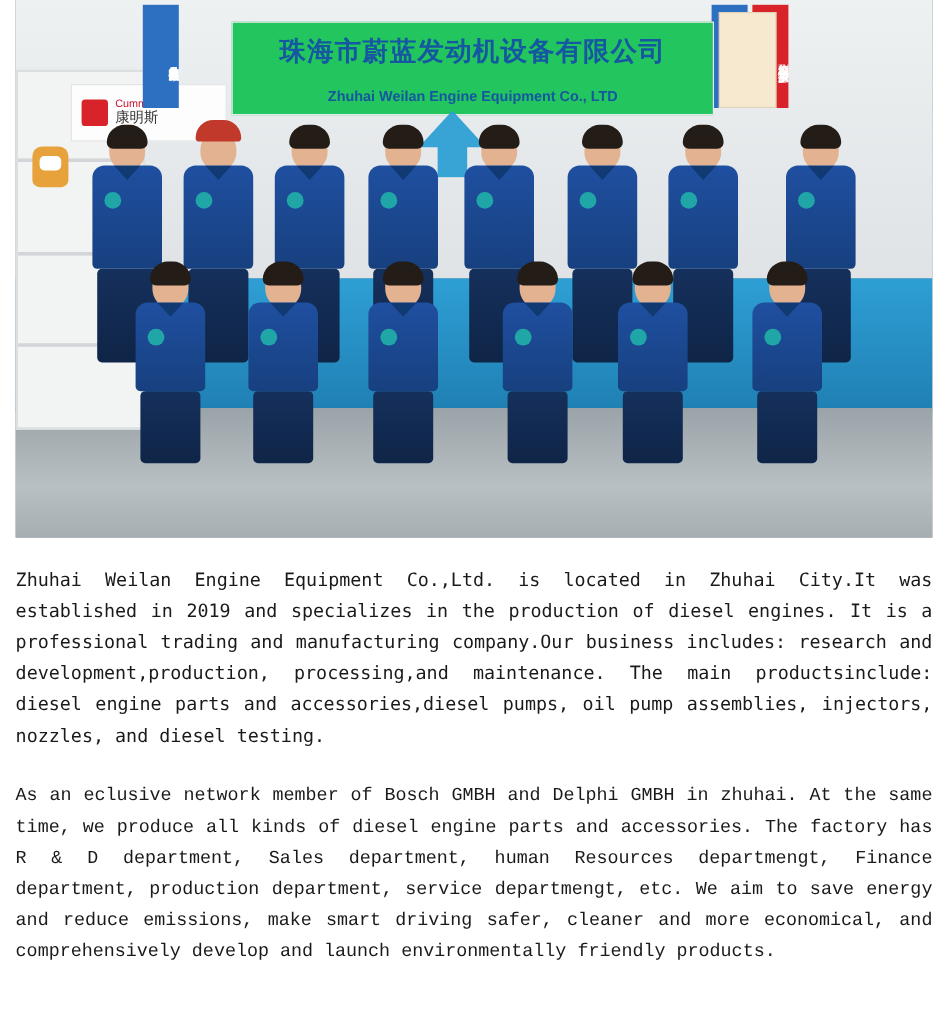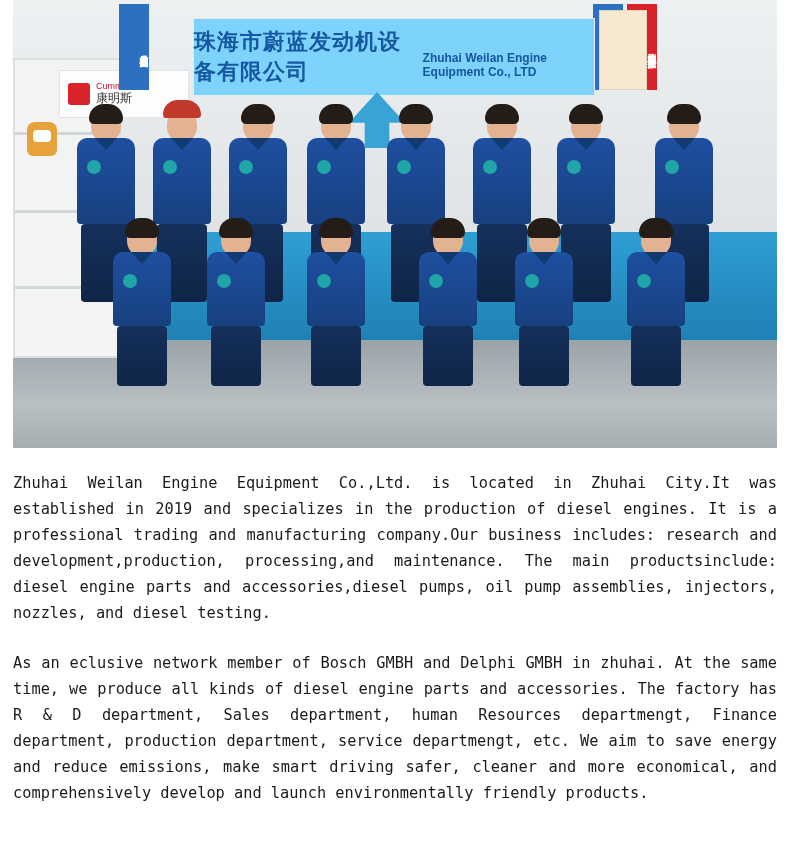--- a/index.html
+++ b/index.html
@@ -92,24 +92,24 @@
   }
   .toy:after {
     content: "";
     position: absolute; left: 6px; top: 8px; width: 18px; height: 12px;
     background: #fff; border-radius: 4px;
   }
   
   .signboard {
     position: absolute;
     left: 180px; top: 18px; width: 400px; height: 76px;
-    background: #7dd3fc;
+    background: #22c55e;
     border: 1px solid #e6e8e9;
     display: flex;
-    flex-direction: row;
+    flex-direction: column;
     align-items: center;
     justify-content: center;
   }
   .sign-cn {
     font-family: "DejaVu Sans", sans-serif;
     font-size: 22px;
     font-weight: bold;
     color: #1557a0;
     letter-spacing: 1px;
   }
@@ -215,21 +215,21 @@
     width: 764px;
     font-family: "DejaVu Sans Mono", monospace;
     font-size: 15.3px;
     line-height: 26px;
     color: #1a1a1a;
     text-align: justify;
   }
   .content p {
     margin: 0 0 24px 0;
   }
-  .content p:last-child { margin-bottom: 4px; }
+  .content p:last-child { margin-bottom: 4px; font-family: Liberation Mono, monospace; }
 </style>
 </head>
 <body>
 
 <div class="page">
 
   <div class="photo">
     <div class="wall-upper"></div>
     <div class="wall-lower"></div>
     <div class="floor"></div>

